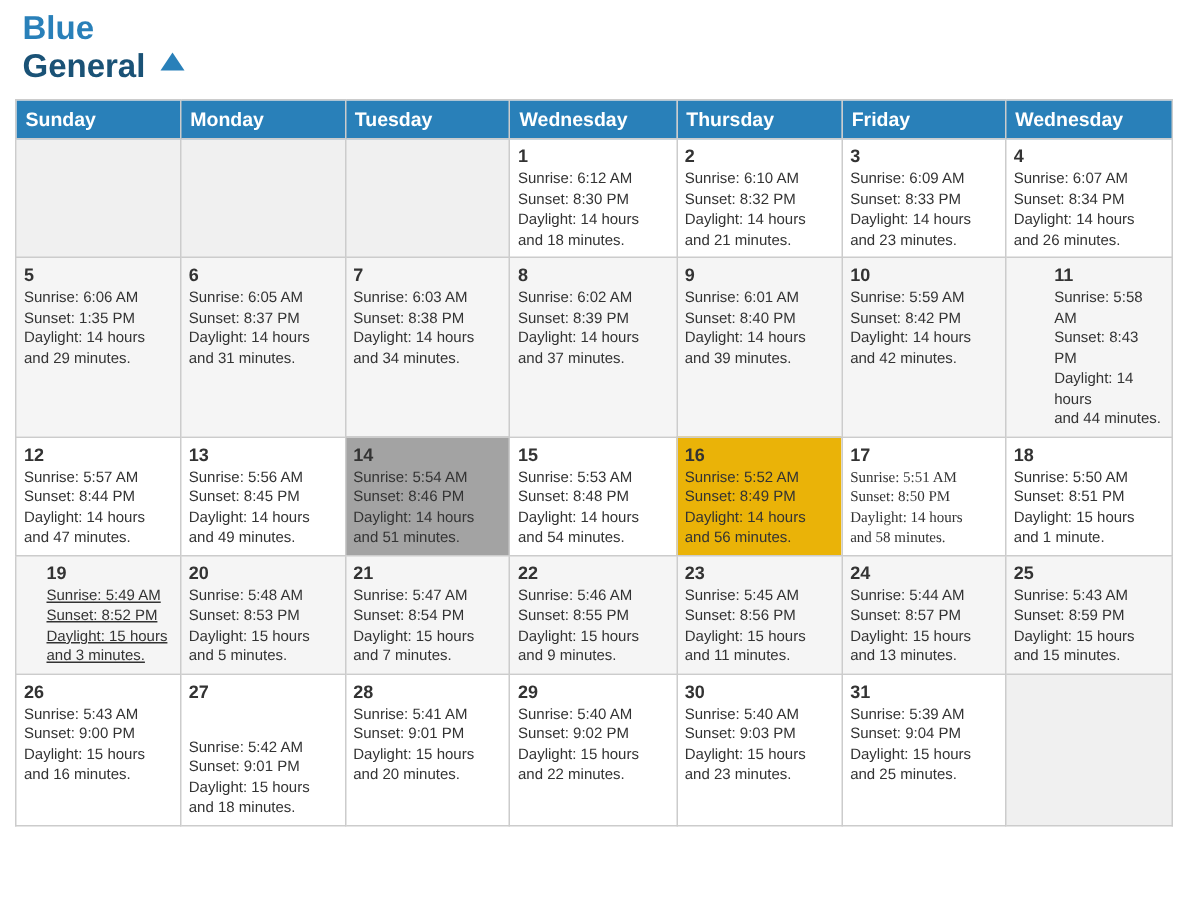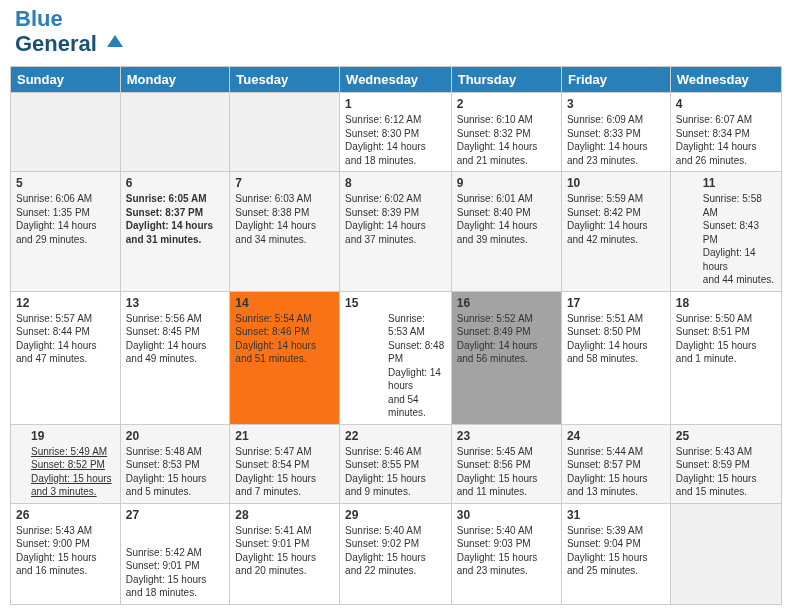--- a/index.html
+++ b/index.html
@@ -161,21 +161,21 @@
       <tr>
         <td style="background: rgb(245, 245, 245);">
           <span class="day-number">5</span>
           <div class="cell-content" style="white-space: pre-line;">Sunrise: 6:06 AM
 Sunset: 1:35 PM
 Daylight: 14 hours
 and 29 minutes.</div>
         </td>
         <td style="background: rgb(245, 245, 245);">
           <span class="day-number">6</span>
-          <div class="cell-content" style="white-space: pre-line; font-weight: bold;">Sunrise: 6:05 AM
+          <div class="cell-content" style="white-space: pre-line;">Sunrise: 6:05 AM
 Sunset: 8:37 PM
 Daylight: 14 hours
 and 31 minutes.</div>
         </td>
         <td style="background: rgb(245, 245, 245);">
           <span class="day-number">7</span>
           <div class="cell-content" style="white-space: pre-line;">Sunrise: 6:03 AM
 Sunset: 8:38 PM
 Daylight: 14 hours
 and 34 minutes.</div>
@@ -217,44 +217,44 @@
 Daylight: 14 hours
 and 47 minutes.</div>
         </td>
         <td style="background: rgb(255, 255, 255);">
           <span class="day-number">13</span>
           <div class="cell-content" style="white-space: pre-line;">Sunrise: 5:56 AM
 Sunset: 8:45 PM
 Daylight: 14 hours
 and 49 minutes.</div>
         </td>
-        <td style="background: #f97316;">
+        <td style="background: #a3a3a3;">
           <span class="day-number">14</span>
           <div class="cell-content" style="white-space: pre-line;">Sunrise: 5:54 AM
 Sunset: 8:46 PM
 Daylight: 14 hours
 and 51 minutes.</div>
         </td>
         <td style="background: rgb(255, 255, 255);">
           <span class="day-number">15</span>
-          <div class="cell-content" style="white-space: pre-line; margin-left: 43px;">Sunrise: 5:53 AM
+          <div class="cell-content" style="white-space: pre-line;">Sunrise: 5:53 AM
 Sunset: 8:48 PM
 Daylight: 14 hours
 and 54 minutes.</div>
         </td>
-        <td style="background: #a3a3a3;">
+        <td style="background: #eab308;">
           <span class="day-number">16</span>
           <div class="cell-content" style="white-space: pre-line;">Sunrise: 5:52 AM
 Sunset: 8:49 PM
 Daylight: 14 hours
 and 56 minutes.</div>
         </td>
         <td style="background: rgb(255, 255, 255);">
           <span class="day-number">17</span>
-          <div class="cell-content" style="white-space: pre-line;">Sunrise: 5:51 AM
+          <div class="cell-content" style="white-space: pre-line; font-family: Liberation Serif, serif;">Sunrise: 5:51 AM
 Sunset: 8:50 PM
 Daylight: 14 hours
 and 58 minutes.</div>
         </td>
         <td style="background: rgb(255, 255, 255);">
           <span class="day-number">18</span>
           <div class="cell-content" style="white-space: pre-line;">Sunrise: 5:50 AM
 Sunset: 8:51 PM
 Daylight: 15 hours
 and 1 minute.</div>

